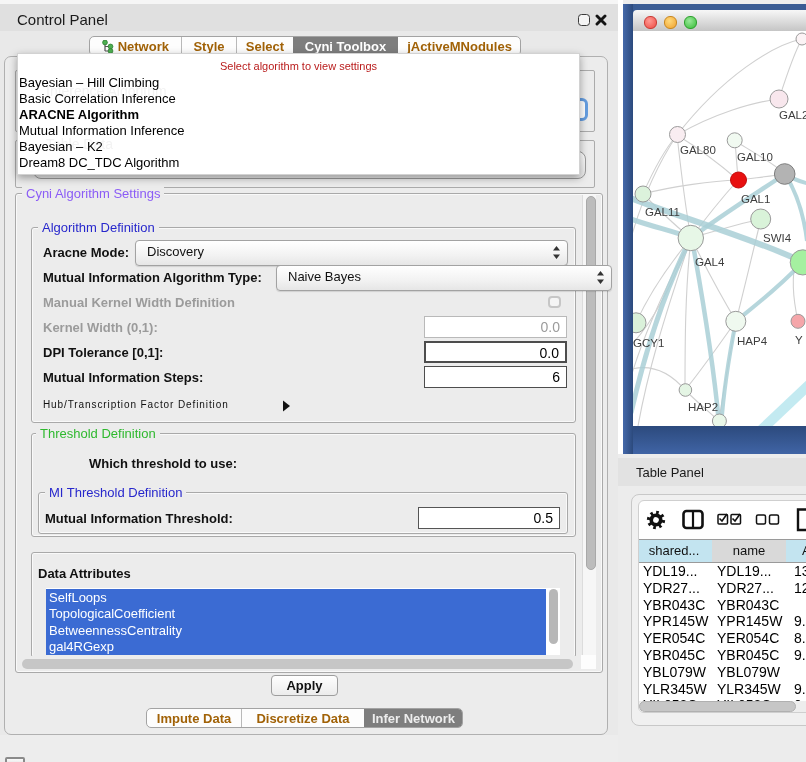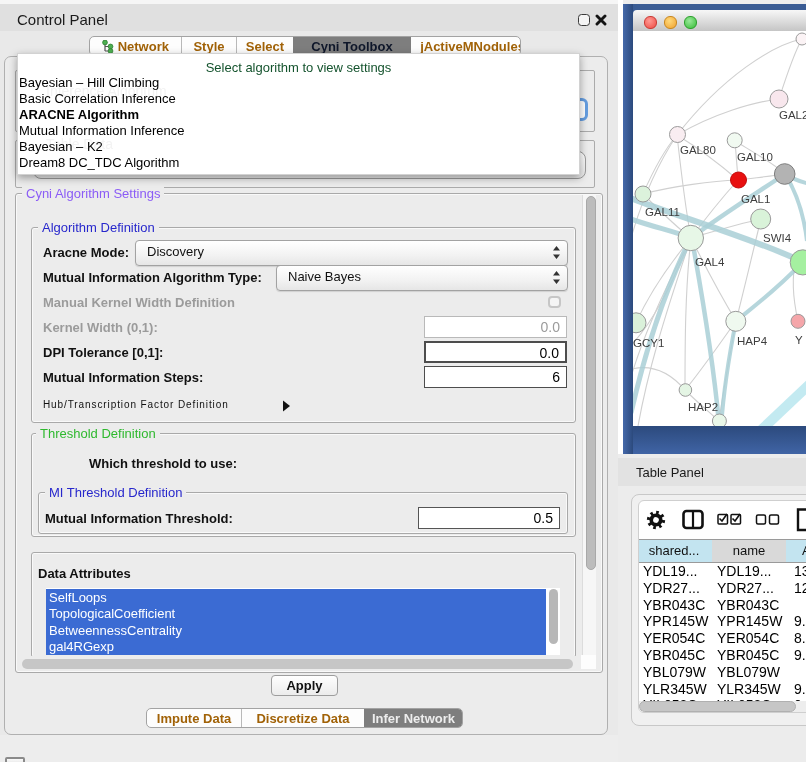--- a/index.html
+++ b/index.html
@@ -33,21 +33,21 @@
     </svg>
 
 <div class="abs" style="left:4px;top:56px;width:604px;height:679px;background:#ececec;border:1px solid #b0b0b0;border-radius:7px;box-sizing:border-box;"></div>
 
 <div class="abs" style="left:89px;top:36px;width:432px;height:20px;background:#fdfdfd;border:1px solid #a3a3a3;border-radius:5px;box-sizing:border-box;overflow:hidden;white-space:nowrap;">
   <span class="seg" style="width:91px;border-right:1px solid #b9b9b9;"><svg width="12" height="14" viewBox="0 0 12 14" style="vertical-align:-3px;">
           <path d="M3 3 L3 11 M3 6.5 L8 6.5 M3 11 L8 11" stroke="#555" stroke-width="1.2" fill="none"></path>
           <circle cx="3" cy="2.5" r="2.4" fill="#4caf50" stroke="#2e7d32" stroke-width="0.8"></circle>
           <circle cx="8.5" cy="6.5" r="2.4" fill="#4caf50" stroke="#2e7d32" stroke-width="0.8"></circle>
           <circle cx="8.5" cy="11" r="2.4" fill="#4caf50" stroke="#2e7d32" stroke-width="0.8"></circle>
-        </svg> Network</span><span class="seg" style="width:54px;border-right:1px solid #b9b9b9;">Style</span><span class="seg" style="width:56px;">Select</span><span class="seg" style="width:118px;background:#7e7e7e;color:#0f172a;">Cyni Toolbox</span><span class="seg" style="width:123px;">jActiveMNodules</span>
+        </svg> Network</span><span class="seg" style="width:54px;border-right:1px solid #b9b9b9;">Style</span><span class="seg" style="width:56px;">Select</span><span class="seg" style="width:105px;background:#7e7e7e;color:#ffffff;">Cyni Toolbox</span><span class="seg" style="width:123px;">jActiveMNodules</span>
 </div>
 
 <div class="abs" style="left:15px;top:70px;width:580px;height:62px;border:1px solid #ababab;border-radius:2px;box-sizing:border-box;"></div>
 <div class="abs" style="left:33px;top:98px;width:555px;height:23px;border:3px solid #659ddf;border-radius:6px;background:#fff;box-sizing:border-box;"></div>
 <div class="abs" style="left:15px;top:140px;width:580px;height:48px;border:1px solid #ababab;border-radius:2px;box-sizing:border-box;"></div>
 <div class="abs" style="left:33px;top:151px;width:553px;height:28px;border:1px solid #9b9b9b;border-radius:8px;background:linear-gradient(#fff,#e6e6e6);box-sizing:border-box;"></div>
 
 <div class="gbox" style="left:15px;top:193px;width:586px;height:478px;"></div>
 <div class="glabel" style="left:22px;top:187px;color:#8b5cf6;text-align:right;">Cyni Algorithm Settings</div>
 
@@ -59,21 +59,21 @@
 
 <div class="abs b13" style="left:43px;top:245px;">Aracne Mode:</div>
 <div class="combo" style="left:135px;top:240px;width:431px;height:24px;">
       <span class="ct">Discovery</span>
 <svg class="stepper">
         <path d="M4.5 1 L8 5.5 L1 5.5 Z M4.5 14 L1 9.5 L8 9.5 Z" fill="#333"></path>
       </svg>
     </div>
 
 <div class="abs b13" style="left:43px;top:270px;">Mutual Information Algorithm Type:</div>
-<div class="combo" style="left:276px;top:265px;width:290px;height:24px;">
+<div class="combo" style="left:276px;top:265px;width:290px;height:24px;padding-left:44px;">
       <span class="ct">Naive Bayes</span>
 <svg class="stepper">
         <path d="M4.5 1 L8 5.5 L1 5.5 Z M4.5 14 L1 9.5 L8 9.5 Z" fill="#333"></path>
       </svg>
     </div>
 
 <div class="abs b13 gray" style="left:43px;top:295px;">Manual Kernel Width Definition</div>
 <div class="abs" style="left:548px;top:296px;width:13px;height:12px;border:2px solid #c6c6c6;border-radius:4px;background:#f5f5f5;box-sizing:border-box;"></div>
 
 <div class="abs b13 gray" style="left:43px;top:320px;">Kernel Width (0,1):</div>
@@ -247,21 +247,21 @@
 
   <div style="position:absolute;left:4px;top:62px;width:72px;font-size:14px;color:#000;line-height:16.8px;">YDL19...<br>YDR27...<br>YBR043C<br>YPR145W<br>YER054C<br>YBR045C<br>YBL079W<br>YLR345W<br>YIL052C</div>
   <div style="position:absolute;left:78px;top:62px;width:72px;font-size:14px;color:#000;line-height:16.8px;">YDL19...<br>YDR27...<br>YBR043C<br>YPR145W<br>YER054C<br>YBR045C<br>YBL079W<br>YLR345W<br>YIL052C</div>
   <div style="position:absolute;left:155px;top:62px;width:30px;font-size:14px;color:#000;line-height:16.8px;">13<br>12<br>&nbsp;<br>9.<br>8.<br>9.<br>&nbsp;<br>9.<br>0.</div>
 
   <div style="position:absolute;left:0;top:200px;width:178px;height:13px;background:#ededed;"></div>
   <div style="position:absolute;left:0;top:200px;width:157px;height:11px;background:#c6c6c6;border:1px solid #b0b0b0;border-radius:6px;box-sizing:border-box;"></div>
 </div>
 
 <div class="abs" style="left:17px;top:53px;width:563px;height:122px;background:#fff;border:1px solid #d2d2d2;box-shadow:0 3px 8px rgba(0,0,0,0.35);box-sizing:border-box;">
-  <div style="position:absolute;left:0;top:6px;width:100%;text-align:center;font-size:13px;color:#14532d;">Select algorithm to view settings</div>
+  <div style="position:absolute;left:0;top:6px;width:100%;text-align:center;font-size:11px;color:#b91c1c;">Select algorithm to view settings</div>
   <div style="position:absolute;left:28px;top:29px;font-size:14px;color:#f2f2f2;">Inference Algorithm</div>
   <div style="position:absolute;left:28px;top:82px;font-size:14px;color:#f3f3f3;">Table Data</div>
   <div style="position:absolute;left:1px;top:21px;font-size:13px;color:#000;line-height:15.9px;">
     Bayesian – Hill Climbing<br>
     Basic Correlation Inference<br>
     <b>ARACNE Algorithm</b><br>
     Mutual Information Inference<br>
     Bayesian – K2<br>
     Dream8 DC_TDC Algorithm
   </div>

